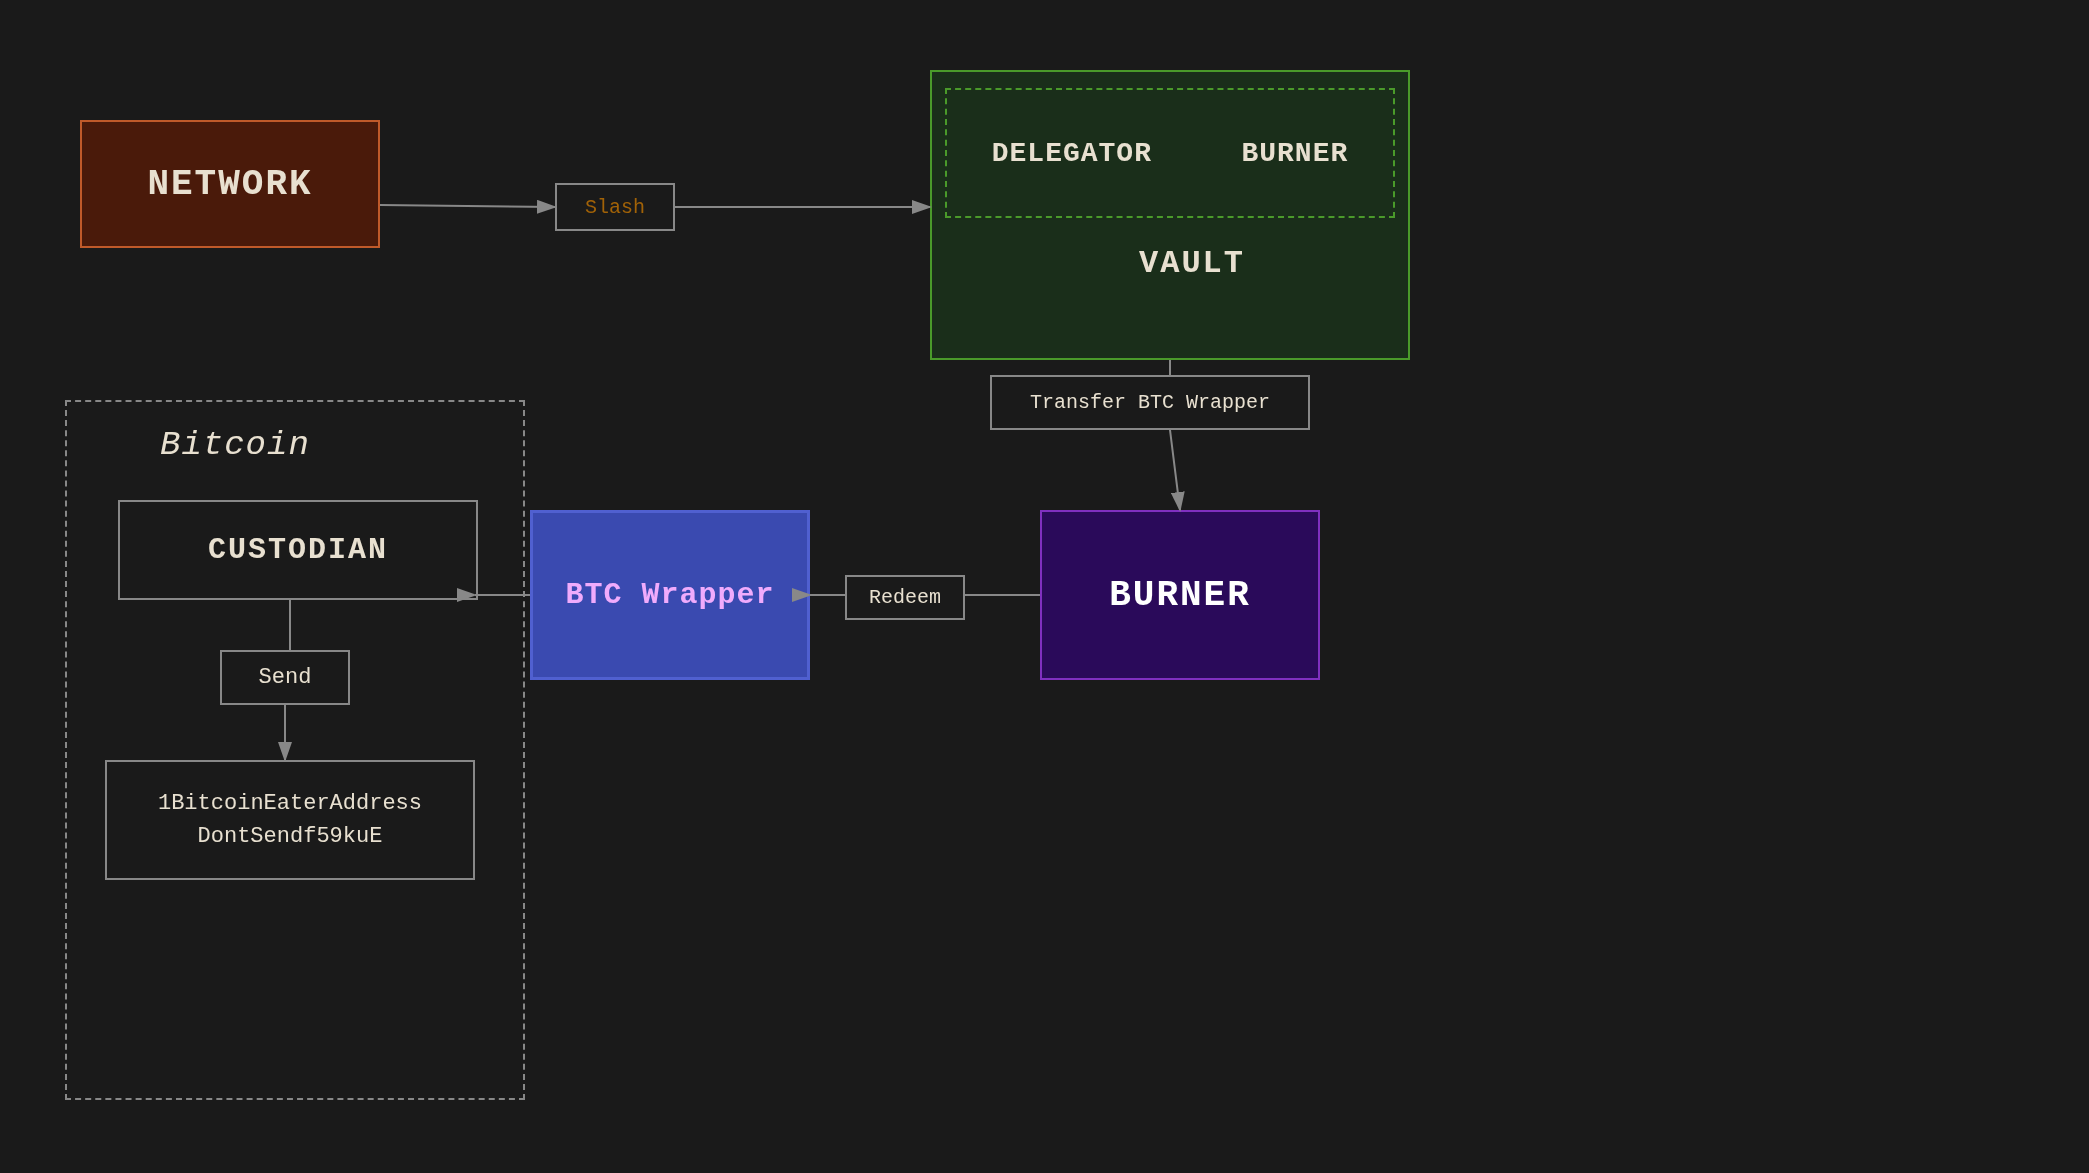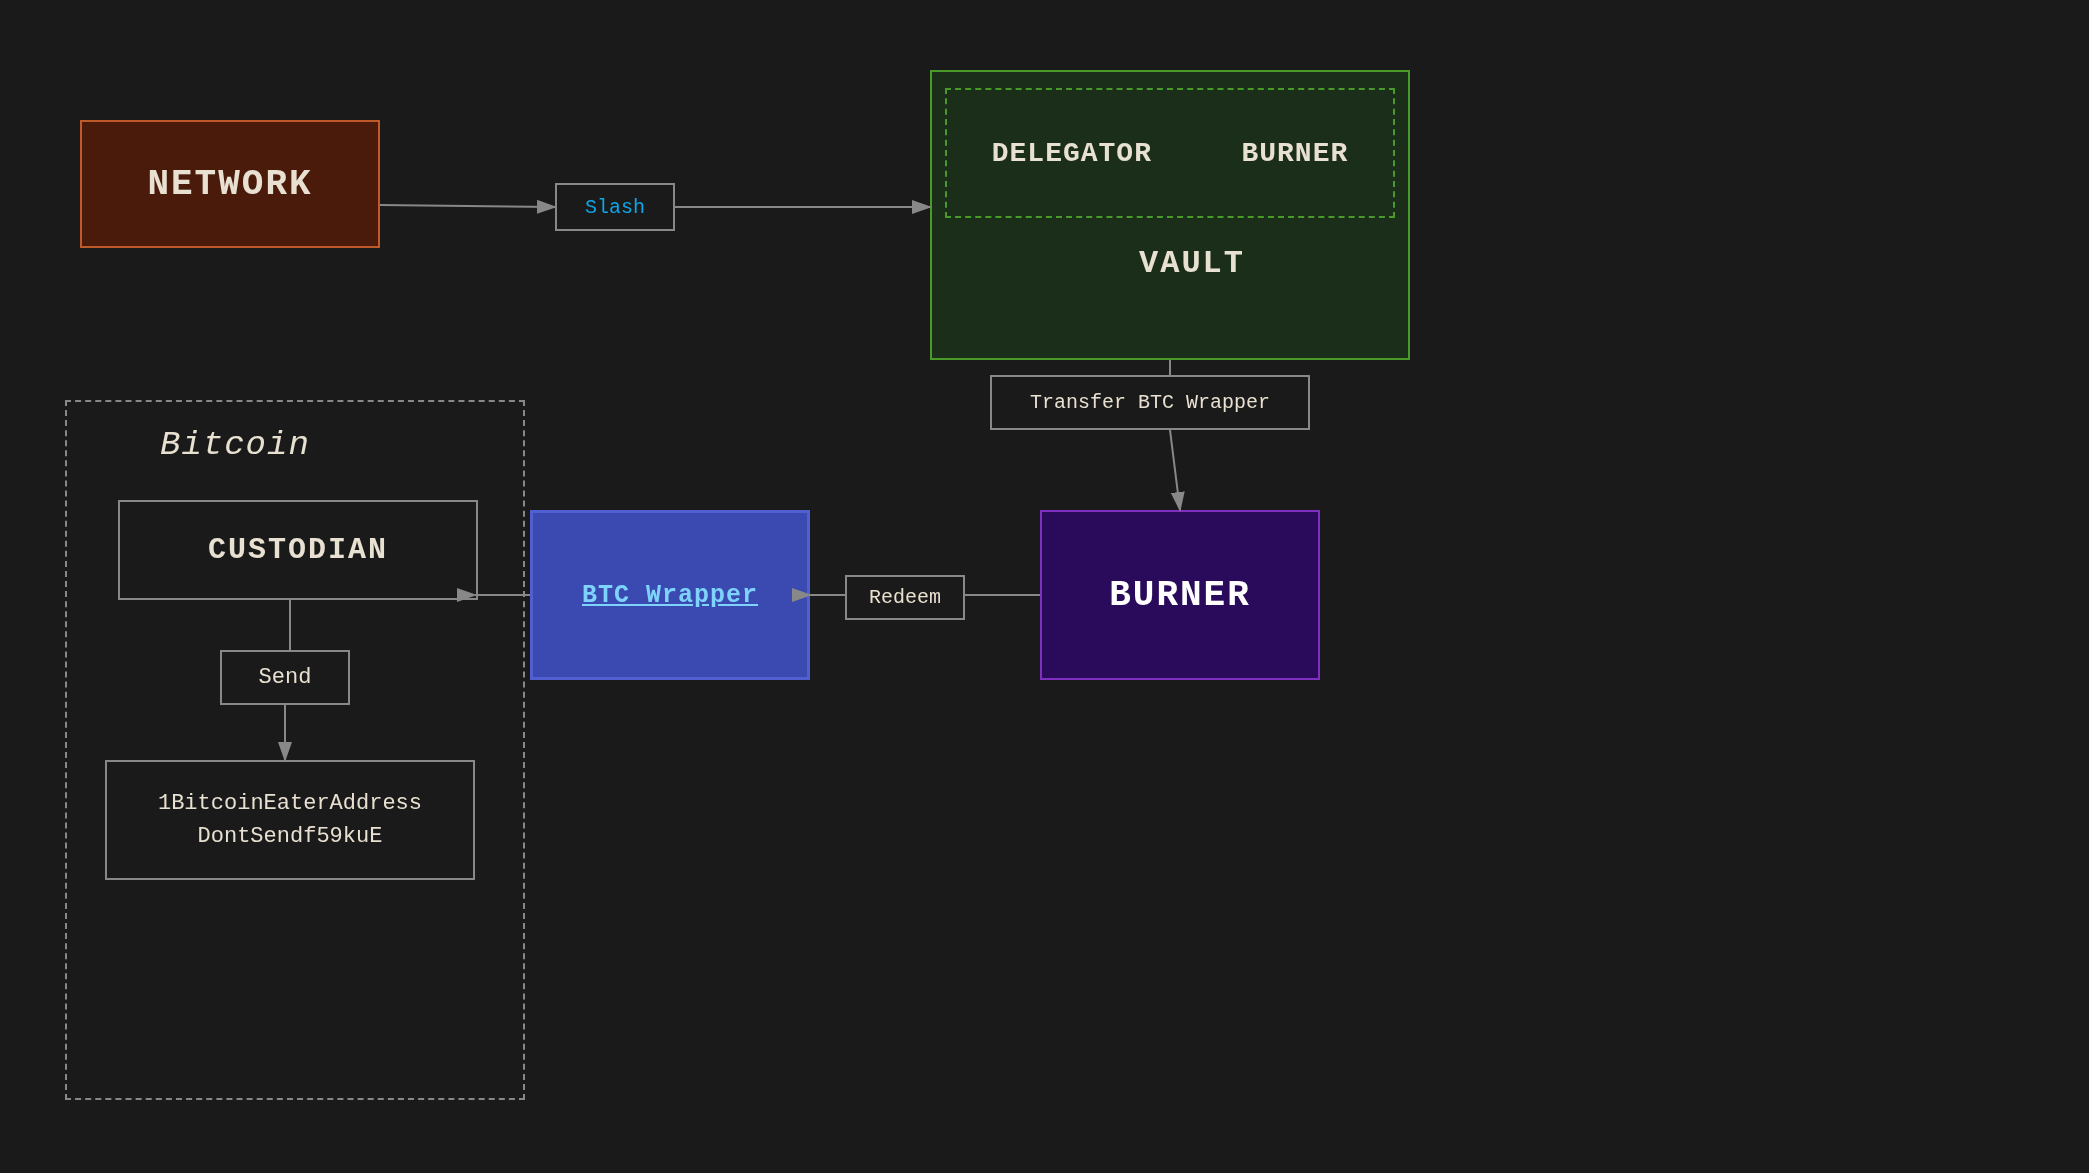--- a/index.html
+++ b/index.html
@@ -165,25 +165,24 @@
       left: 530px;
       width: 280px;
       height: 170px;
       background-color: #3a4ab0;
       border: 3px solid #5060d0;
       display: flex;
       align-items: center;
       justify-content: center;
     }
     .btc-wrapper-box span {
-      color: #7dd3fc;
-      font-size: 25px;
+      color: #f0abfc;
+      font-size: 30px;
       font-weight: bold;
       letter-spacing: 1px;
-      text-decoration: underline;
     }
 
     
     .burner-box {
       position: absolute;
       top: 510px;
       left: 1040px;
       width: 280px;
       height: 170px;
       background-color: #2a0a5a;
@@ -206,21 +205,21 @@
       left: 555px;
       width: 120px;
       height: 48px;
       background-color: #1a1a1a;
       border: 2px solid #888;
       display: flex;
       align-items: center;
       justify-content: center;
     }
     .slash-box span {
-      color: #0ea5e9;
+      color: #a16207;
       font-size: 20px;
     }
 
     
     .transfer-box {
       position: absolute;
       top: 375px;
       left: 990px;
       width: 320px;
       height: 55px;

